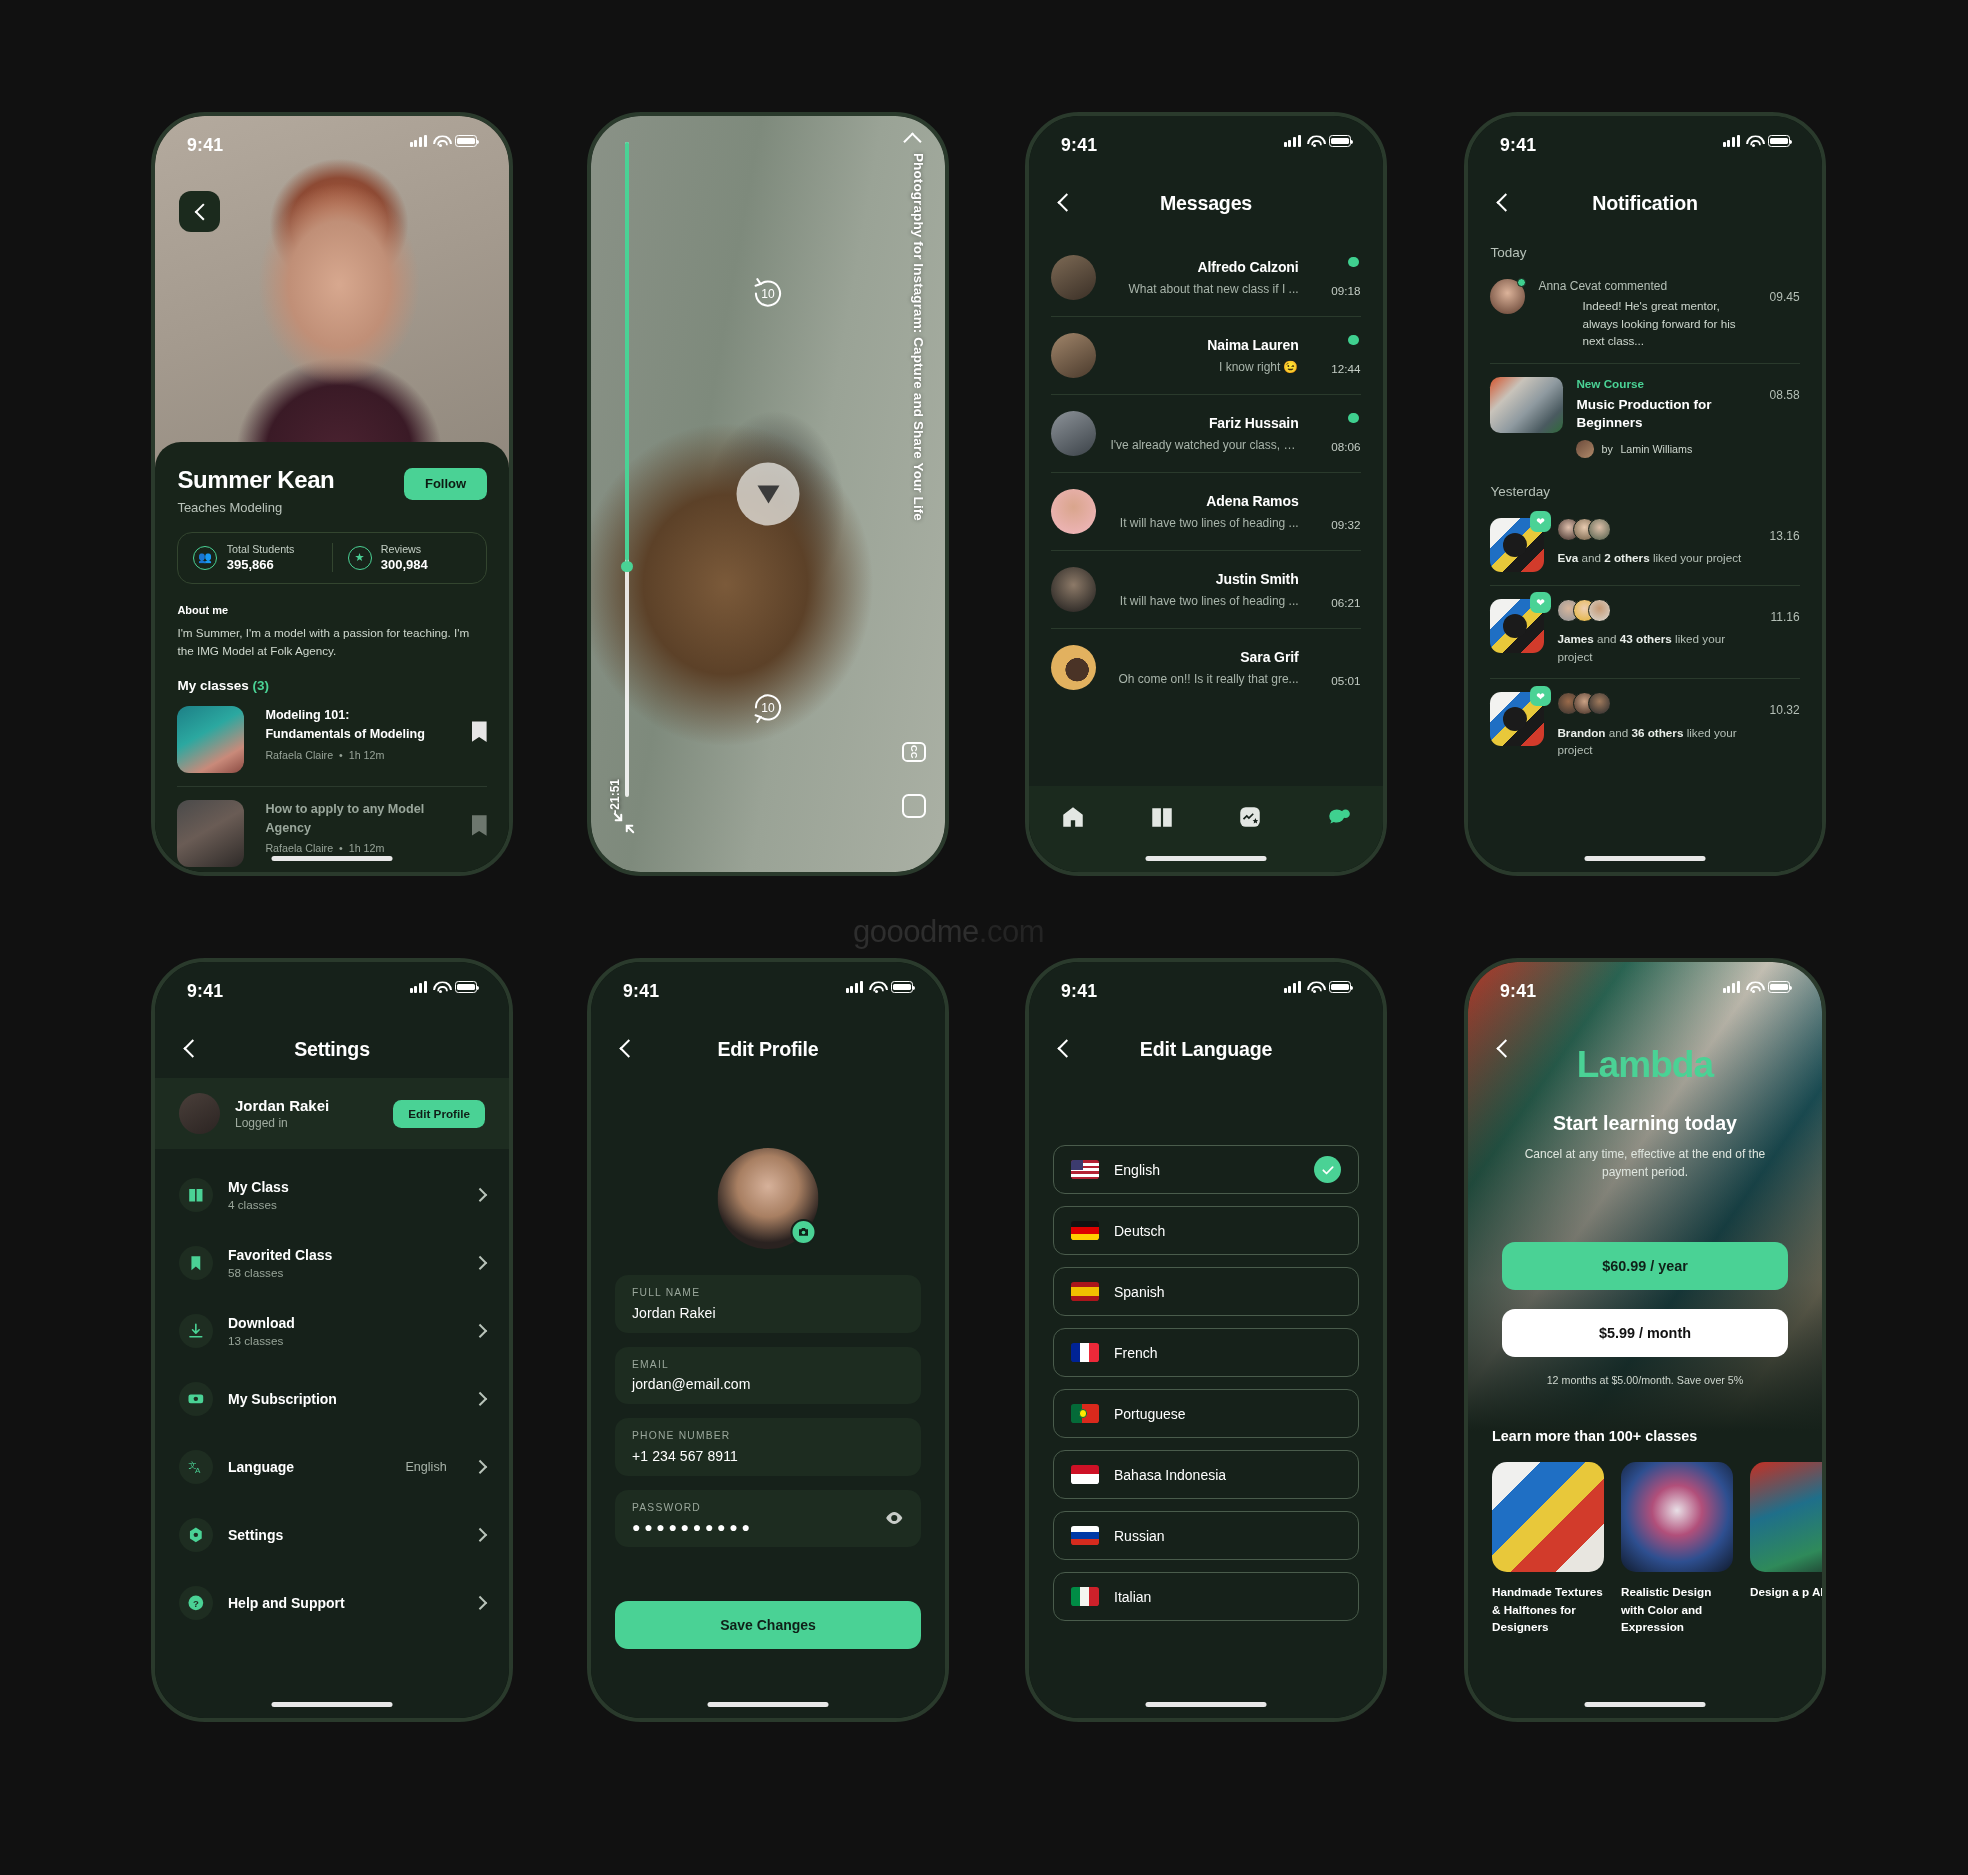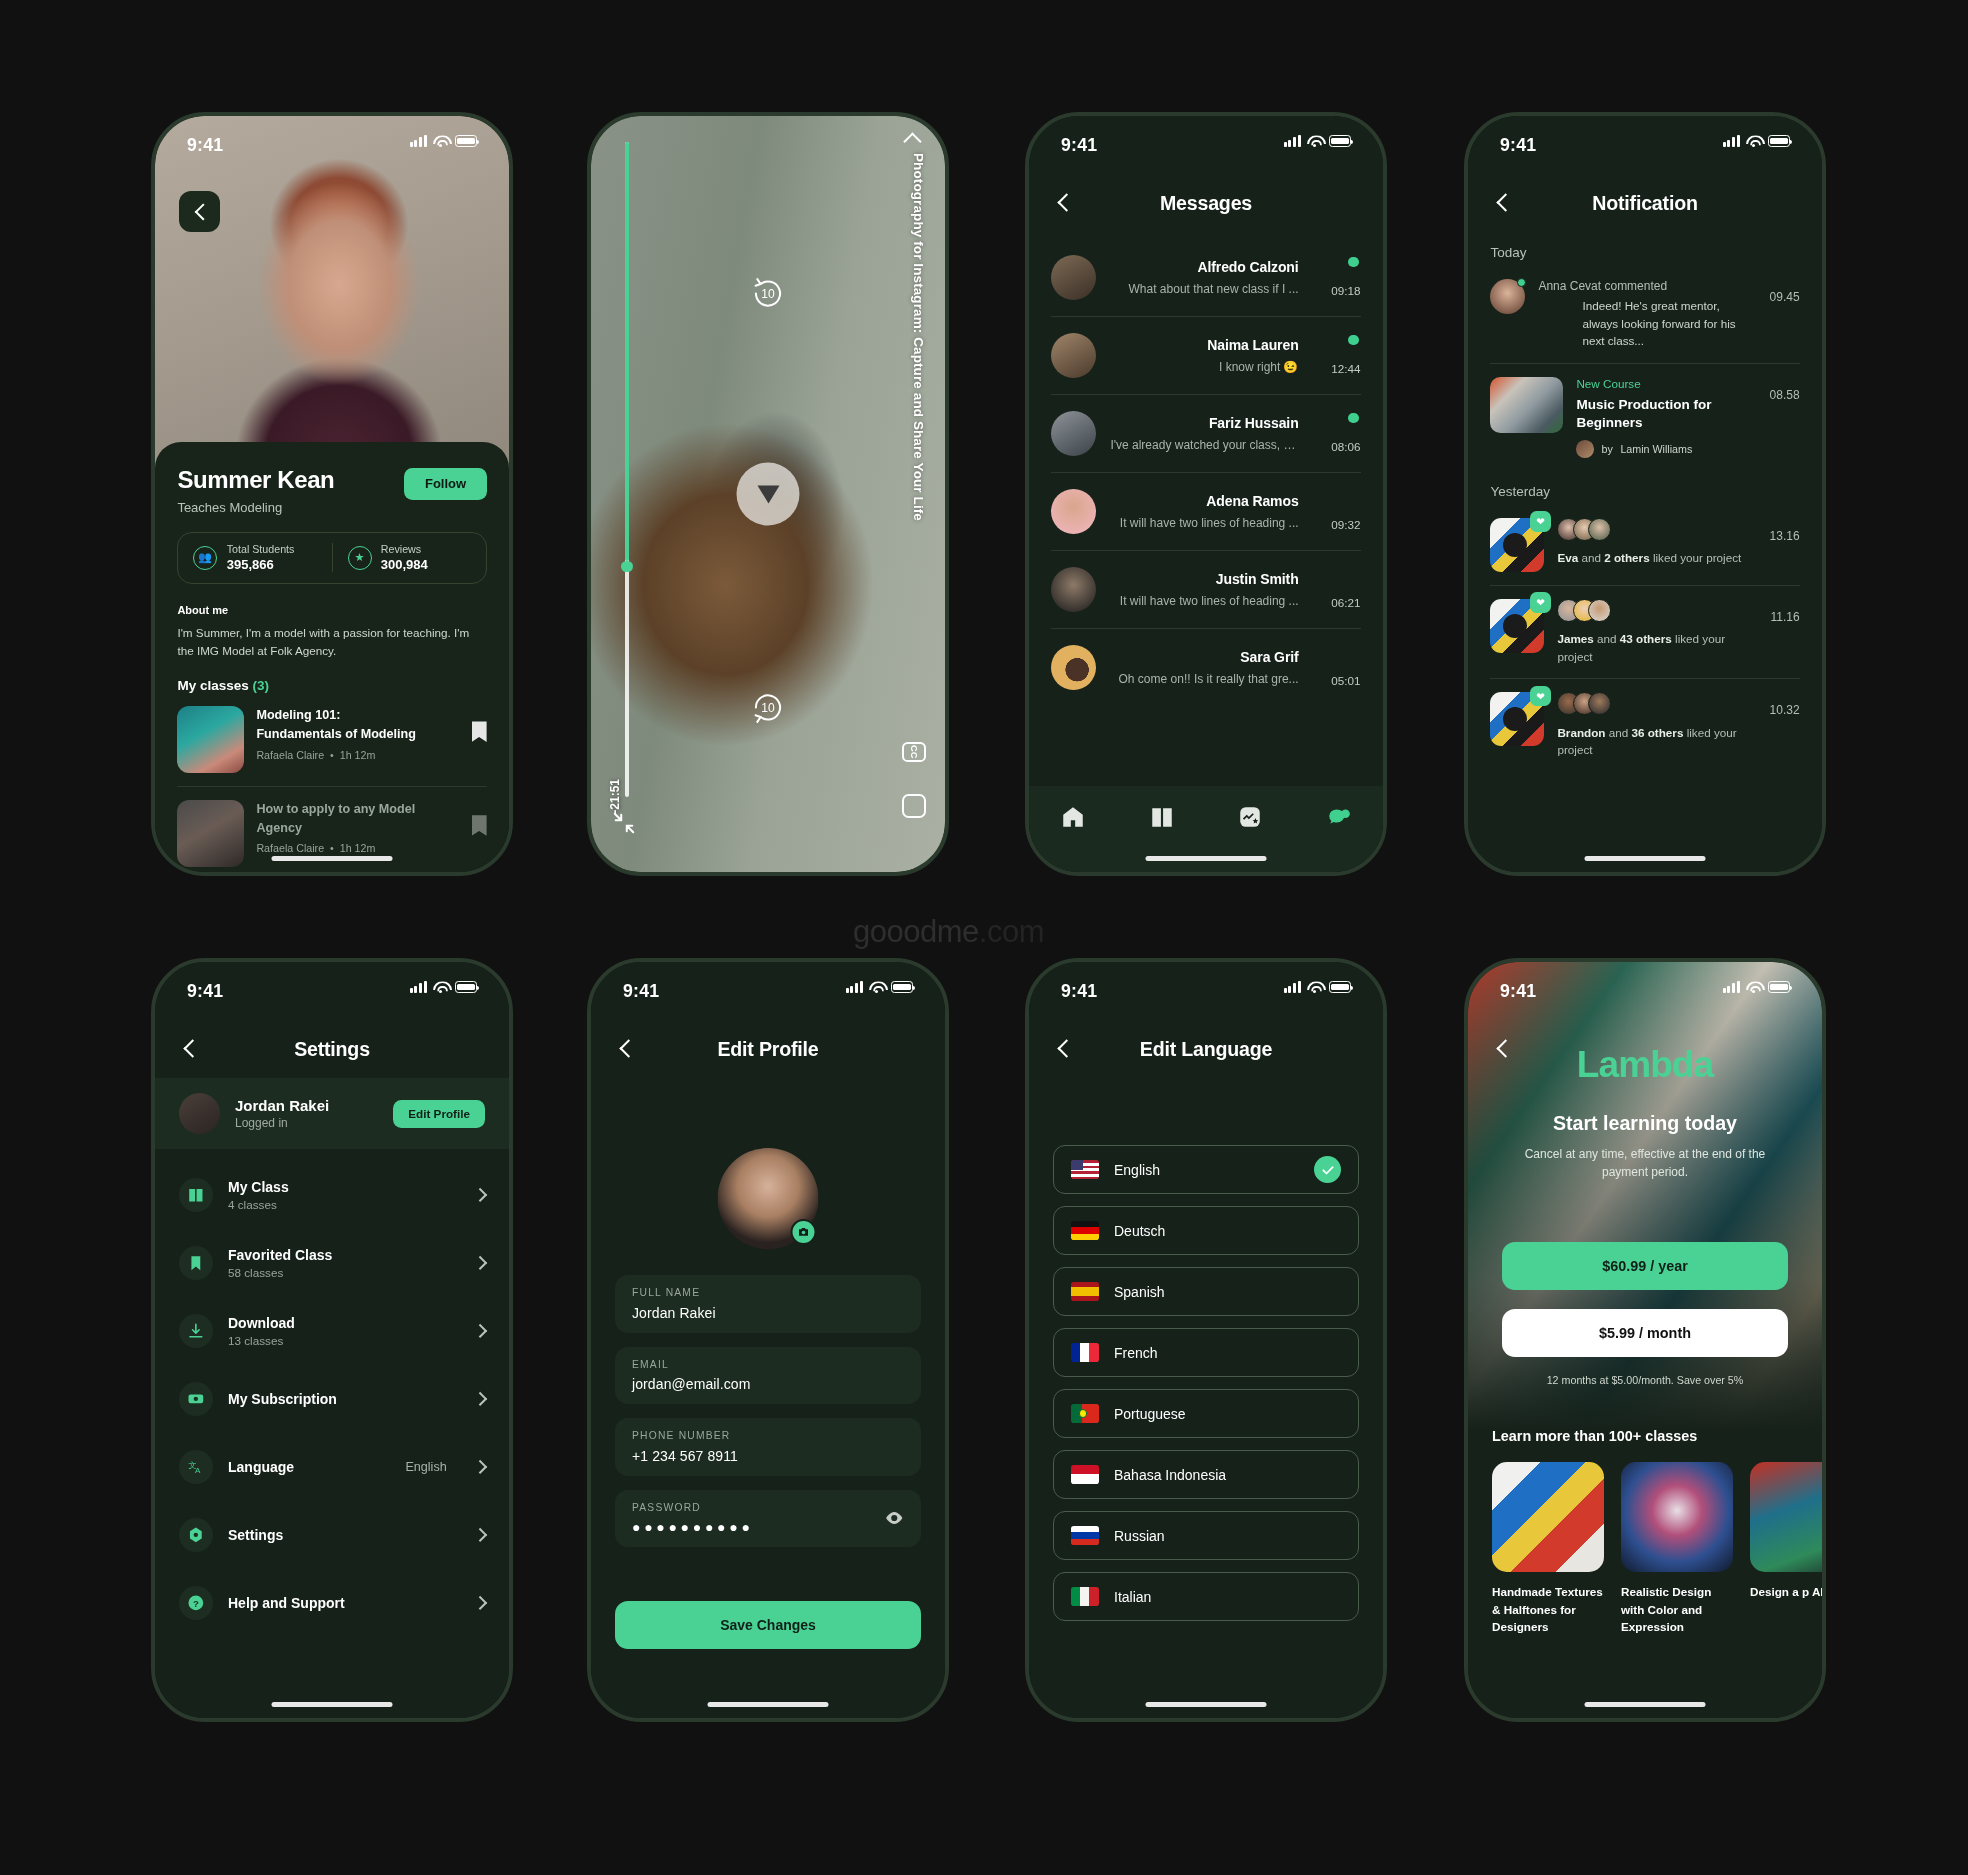--- a/index.html
+++ b/index.html
@@ -73,21 +73,21 @@
   .stat{flex:1;display:flex;align-items:center;gap:9.3px;padding-left:15px;}
   .stat + .stat{border-left:0.9px solid #33452f;}
   .sicon{width:24px;height:24px;border-radius:50%;border:1.5px solid #4ad295;color:#4ad295;
     display:flex;align-items:center;justify-content:center;font-size:11.2px;flex:none;}
   .slab{font-size:10.7px;color:#c4cfc5;}
   .sval{font-size:13px;font-weight:700;margin-top:1.9px;}
   .h2{font-size:11px;font-weight:700;margin-top:20.5px;}
   .about{font-size:11.7px;line-height:1.55;color:#cfd8ce;margin-top:7.5px;}
   .mycl{font-size:13.5px;font-weight:700;margin-top:18.6px;}
   .mycl b{color:#4ad295;font-weight:700;}
-  .clrow{display:flex;gap:12px;margin-top:13px;align-items:flex-start;}
+  .clrow{display:flex;gap:21px;margin-top:13px;align-items:flex-start;}
   .clthumb{width:67px;height:67px;border-radius:12px;flex:none;
     background:linear-gradient(150deg,#1d7f86,#2ba8a0 40%,#c98a7a 75%,#8a4a42);}
   .clthumb.t2{background:linear-gradient(150deg,#4a4a4a,#6a5c55 45%,#2e2a28);}
   .clti{font-size:12.6px;font-weight:700;line-height:1.45;}
   .clti.dim{color:#9aa79c;font-weight:600;}
   .clmeta{font-size:10.7px;color:#97a398;margin-top:5.6px;}
   .bookmark{width:15px;height:20.5px;flex:none;margin-left:auto;margin-top:15px;
     background:#e6e6e6;clip-path:polygon(0 0,100% 0,100% 100%,50% 76%,0 100%);}
   .bookmark.dim{background:#6d776e;}
   .divline{height:0.9px;background:#2b3a2d;margin:13px 0 0 0;}
@@ -152,21 +152,21 @@
   .nrow + .nrow{border-top:0.9px solid #2a3a2c;}
   .nav-img{width:35px;height:35px;border-radius:50%;flex:none;position:relative;}
   .ndotg{position:absolute;right:-0.9px;top:-0.9px;width:9.3px;height:9.3px;border-radius:50%;background:#3fd08f;border:1.9px solid #16211a;}
   .nbody{flex:1;min-width:0;padding-right:48px;}
   .nname{font-size:12px;font-weight:700;}
   .nname span{font-weight:400;color:#b4bfb6;}
   .ntext{font-size:11.7px;color:#cdd6cd;line-height:1.5;margin-top:4.7px;margin-left:44px;}
   .ntime{position:absolute;right:0;top:24px;font-size:12px;color:#b4bfb6;}
   .ncourse{width:73px;height:56px;border-radius:10.3px;flex:none;
     background:linear-gradient(135deg,#d4552e 0%,#c8c3ba 28%,#8f9aa0 55%,#4a5a60 80%,#2f6b3a 100%);}
-  .ntag{font-size:11.7px;color:#4ad295;font-weight:400;}
+  .ntag{font-size:11.7px;color:#4ad295;font-weight:700;}
   .nctitle{font-size:13.5px;font-weight:700;line-height:1.35;margin-top:5.6px;}
   .nby{display:flex;align-items:center;gap:7.5px;margin-top:8.4px;font-size:10.7px;color:#cdd6cd;}
   .nby i{width:17.7px;height:17.7px;border-radius:50%;background:linear-gradient(140deg,#6b4a3a,#b08a6a);display:block;flex:none;}
   .projthumb{width:54px;height:54px;border-radius:11.2px;flex:none;position:relative;overflow:visible;
     background:
       linear-gradient(135deg,#f2f2f0 0%,#f2f2f0 28%,#1f6fc4 28%,#1f6fc4 46%,#e8c83a 46%,#e8c83a 62%,#1a1a1a 62%,#1a1a1a 78%,#d23b2b 78%,#d23b2b 100%);}
   .projthumb::after{content:"";position:absolute;left:13px;top:15px;width:24px;height:24px;border-radius:50%;background:#1b1b1b;}
   .heartbdg{position:absolute;right:-6.5px;top:-6.5px;width:20.5px;height:20.5px;border-radius:6.5px;background:#4ad295;
     display:flex;align-items:center;justify-content:center;font-size:10.3px;color:#fff;}
   .stack{display:flex;}

